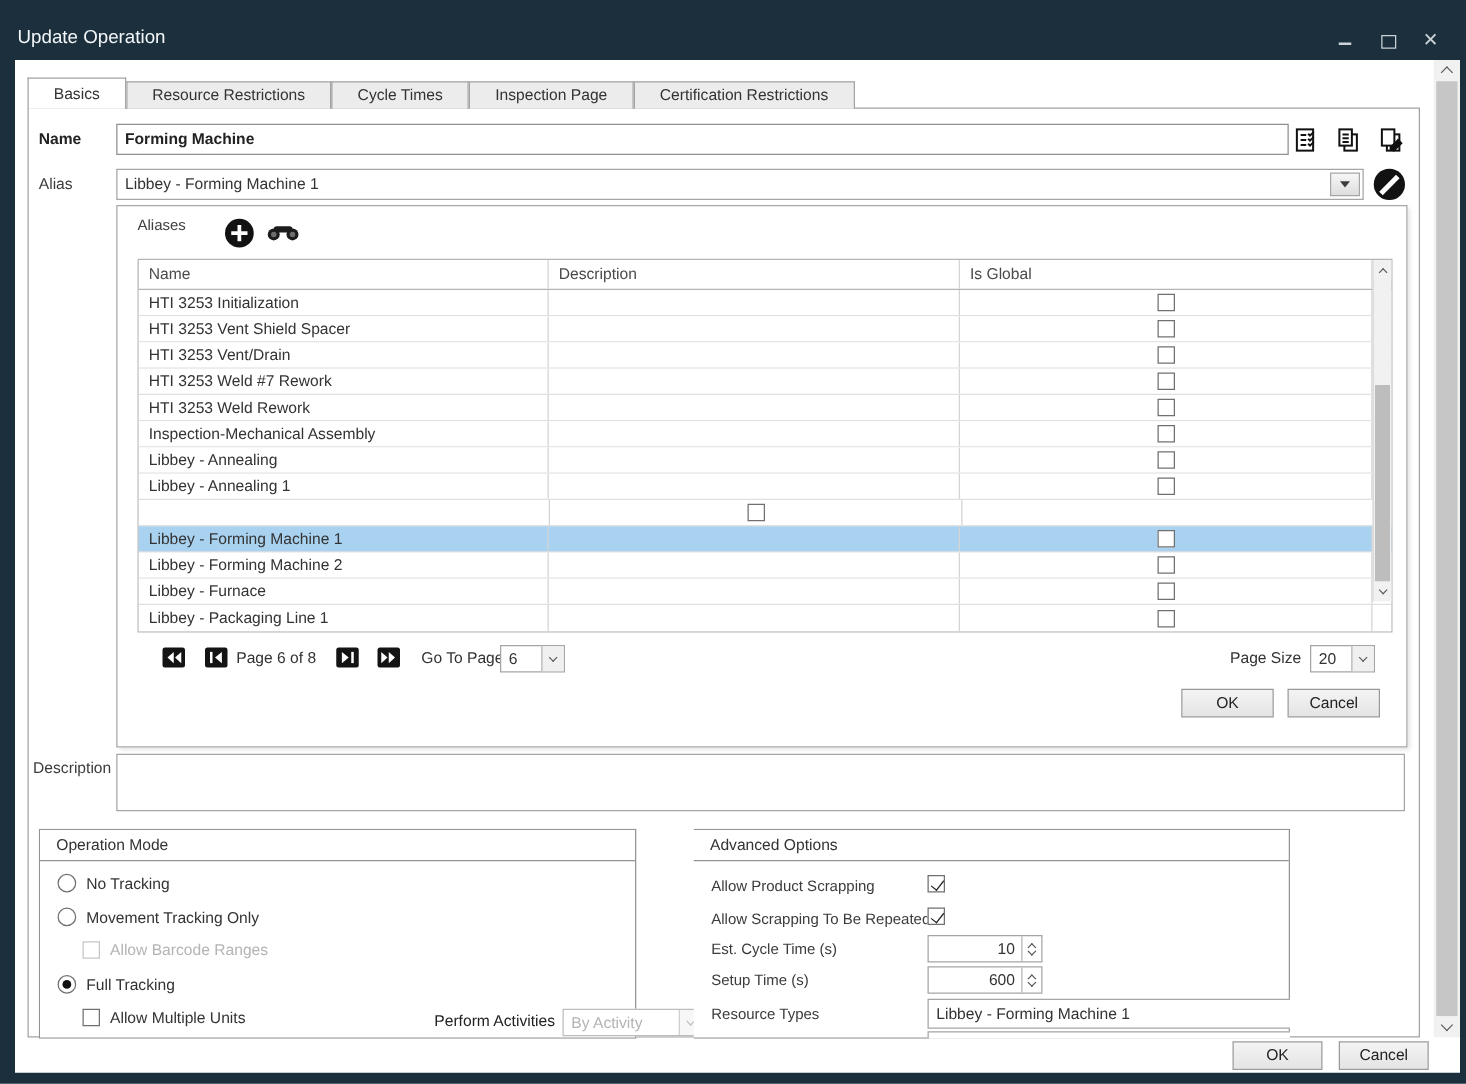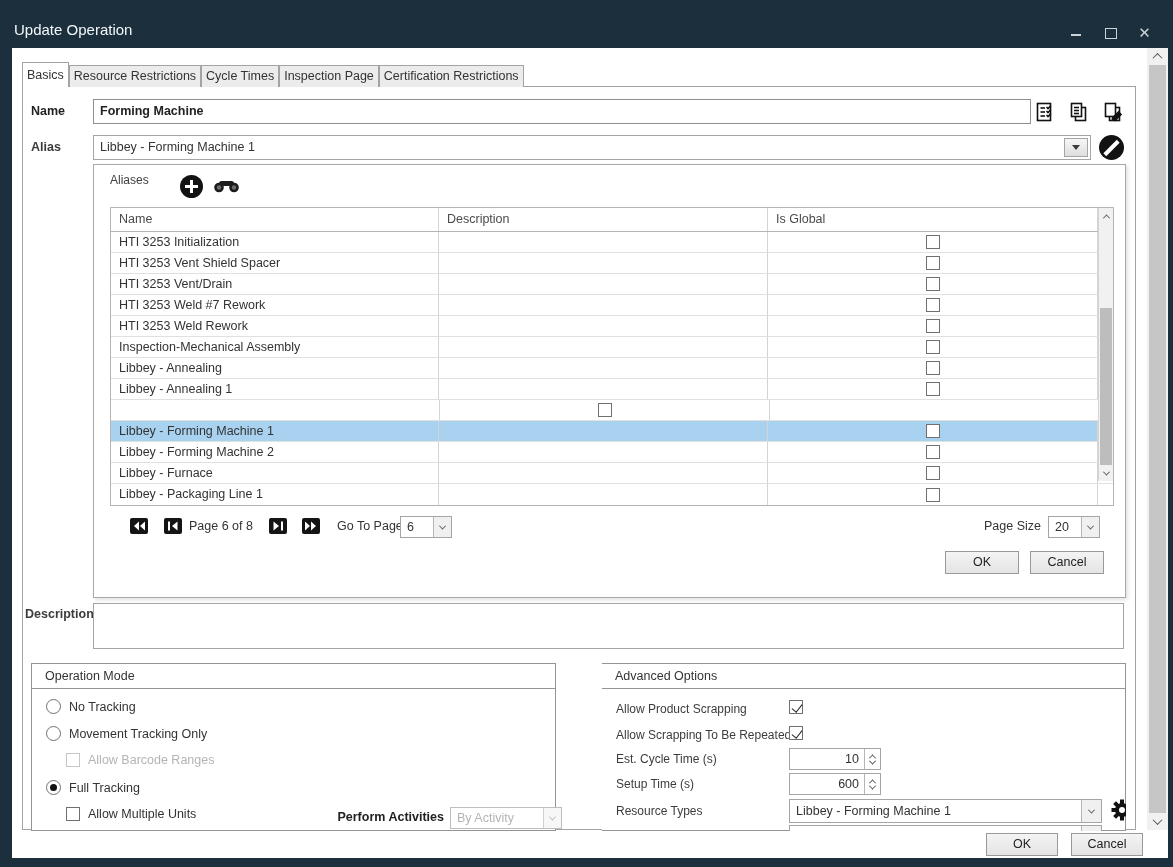--- a/index.html
+++ b/index.html
@@ -21,26 +21,26 @@
   
   .vscroll { position:absolute; right:0; top:0; width:21px; height:782px; background:#f1f1f1; }
   .vscroll .arrow { position:absolute; left:0; width:21px; height:17px; display:flex; align-items:center; justify-content:center; background:#f1f1f1; cursor:pointer; }
   .vscroll .thumb { position:absolute; left:2px; top:17px; width:17px; height:748px; background:#c6c6c6; cursor:grab; }
   .chev { width:7px; height:7px; border-right:1.6px solid #5a5a5a; border-bottom:1.6px solid #5a5a5a; display:inline-block; }
   .chev.up { transform:rotate(-135deg) translate(-1px,-1px); }
   .chev.down { transform:rotate(45deg) translate(-1px,-1px); }
 
   
   .tabstrip { position:absolute; left:10px; top:14px; display:flex; align-items:flex-end; height:25px; z-index:3; }
-  .tab { background:#ececec; border:1px solid #a3a3a3; border-bottom:none; padding:0 4px; height:22px; line-height:21px; color:#333; cursor:pointer; white-space:nowrap; }
+  .tab { background:#ececec; border:1px solid #a3a3a3; border-bottom:none; padding:0 20px; height:22px; line-height:21px; color:#333; cursor:pointer; white-space:nowrap; }
   .tab.sel { background:#fff; height:25px; line-height:24px; position:relative; z-index:4; }
   .tabpage { position:absolute; left:10px; top:38px; width:1114px; height:744px; border:1px solid #a3a3a3; background:#fff; z-index:2; }
 
   
-  .lbl { position:absolute; white-space:nowrap; color:#3c3c3c;font-weight:bold; }
+  .lbl { position:absolute; white-space:nowrap; color:#3c3c3c; }
   .bold { font-weight:bold; color:#222; }
   .tbox { position:absolute; background:#fff; border:1px solid #8f8f8f; height:25px; line-height:23px; padding:0 6px; }
 
   .combo { position:absolute; background:#fff; border:1px solid #a5a5a5; height:25px; line-height:23px; padding:0 6px; cursor:pointer; }
   .combo .dd-btn { position:absolute; right:2px; top:2px; bottom:2px; width:24px; background:linear-gradient(#f6f6f6,#dedede); border:1px solid #a5a5a5; display:flex; align-items:center; justify-content:center; }
   .tri-down { width:0; height:0; border-left:4.5px solid transparent; border-right:4.5px solid transparent; border-top:5px solid #3c3c3c; }
 
   .sel-box { background:#fff; border:1px solid #a5a5a5; height:22px; line-height:20px; position:relative; padding-left:6px; cursor:pointer; }
   .sel-box .sel-btn { position:absolute; right:0; top:0; bottom:0; width:18px; background:#f0f0f0; border-left:1px solid #b5b5b5; display:flex; align-items:center; justify-content:center; }
 
@@ -85,21 +85,21 @@
   .pg-btn svg { position:absolute; left:0; top:0; }
   .pg-text { position:absolute; top:4px; white-space:nowrap; color:#333; }
 
   
   .btn { background:linear-gradient(#f4f4f4,#e4e4e4); border:1px solid #999; color:#222; text-align:center; cursor:pointer; position:absolute; }
 
   
   .desc-area { position:absolute; left:70px; top:516px; width:1031px; height:46px; border:1px solid #a5a5a5; background:#fff; }
 
   
-  .group { position:absolute; left:8px; top:576px; width:1095px; height:168px; display:flex; overflow:hidden;gap:46px; }
+  .group { position:absolute; left:8px; top:576px; width:1001px; height:168px; display:flex; overflow:hidden;gap:46px; }
   .panel { border:1px solid #949494; position:relative; background:#fff; }
   .panel.left { width:548px; }
   .panel.right { width:547px; border-left:none; }
   .panel-h { height:25px; line-height:24px; padding-left:13px; border-bottom:1px solid #949494; color:#333; }
 
   .radio { width:15px; height:15px; border:1px solid #707070; border-radius:50%; background:#fff; display:inline-block; position:relative; cursor:pointer; flex:none; }
   .radio.sel::after { content:""; position:absolute; left:3px; top:3px; width:7px; height:7px; border-radius:50%; background:#111; }
   .opt-row { position:absolute; display:flex; align-items:center; gap:8px; white-space:nowrap; }
   .opt-row .dis { color:#b4b4b4; }
 

